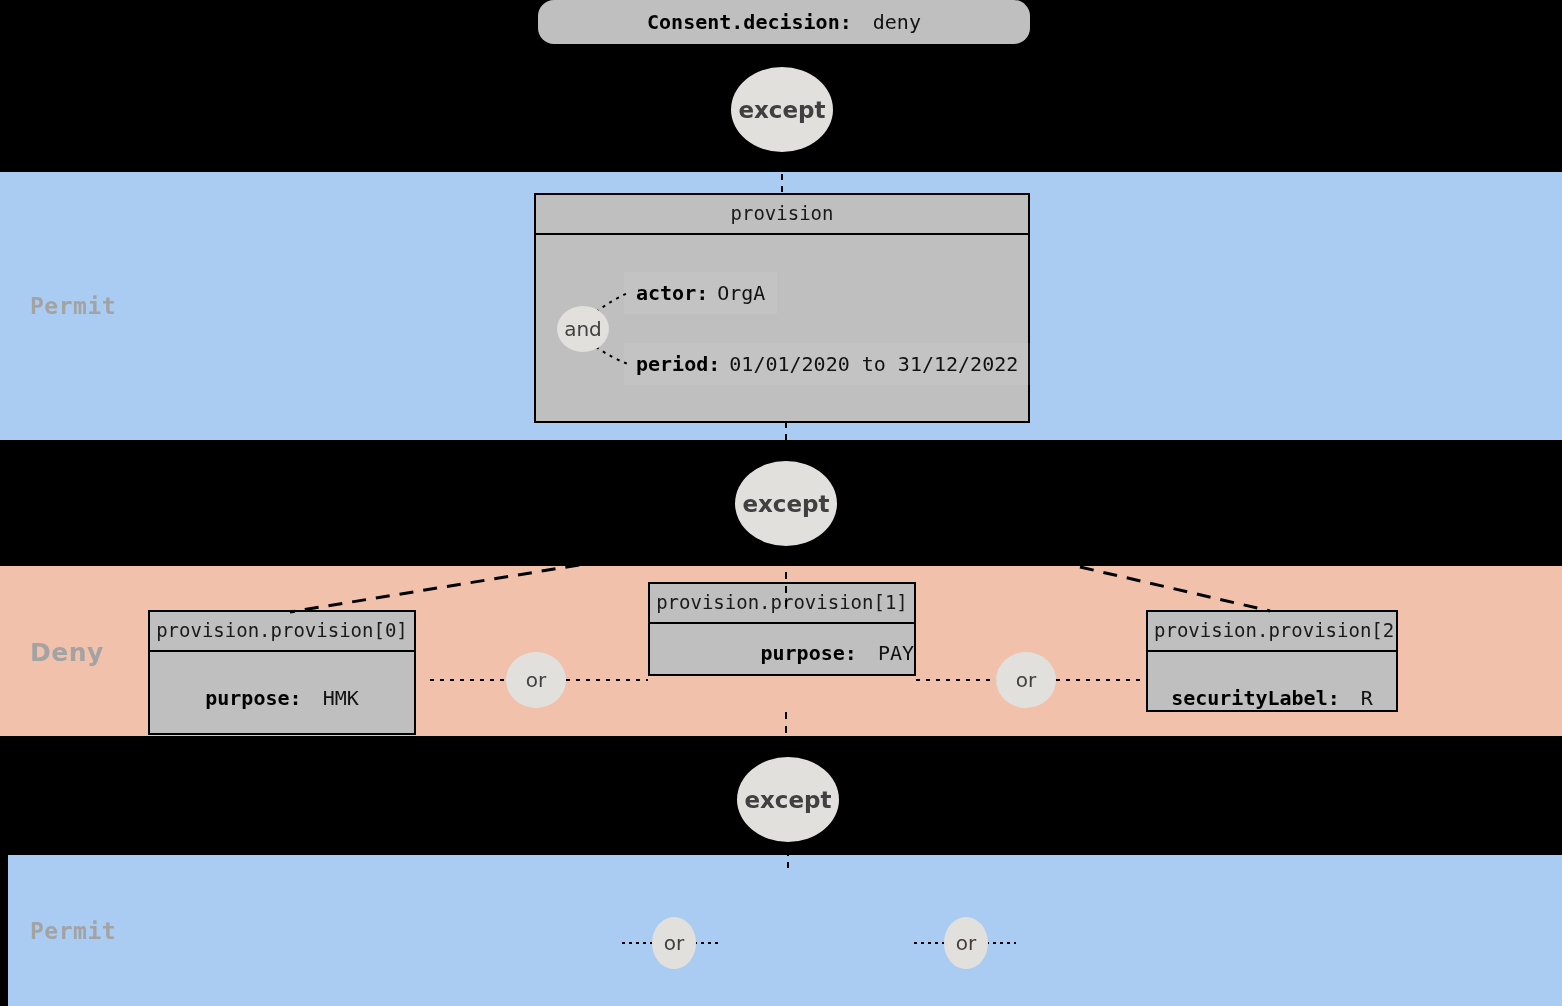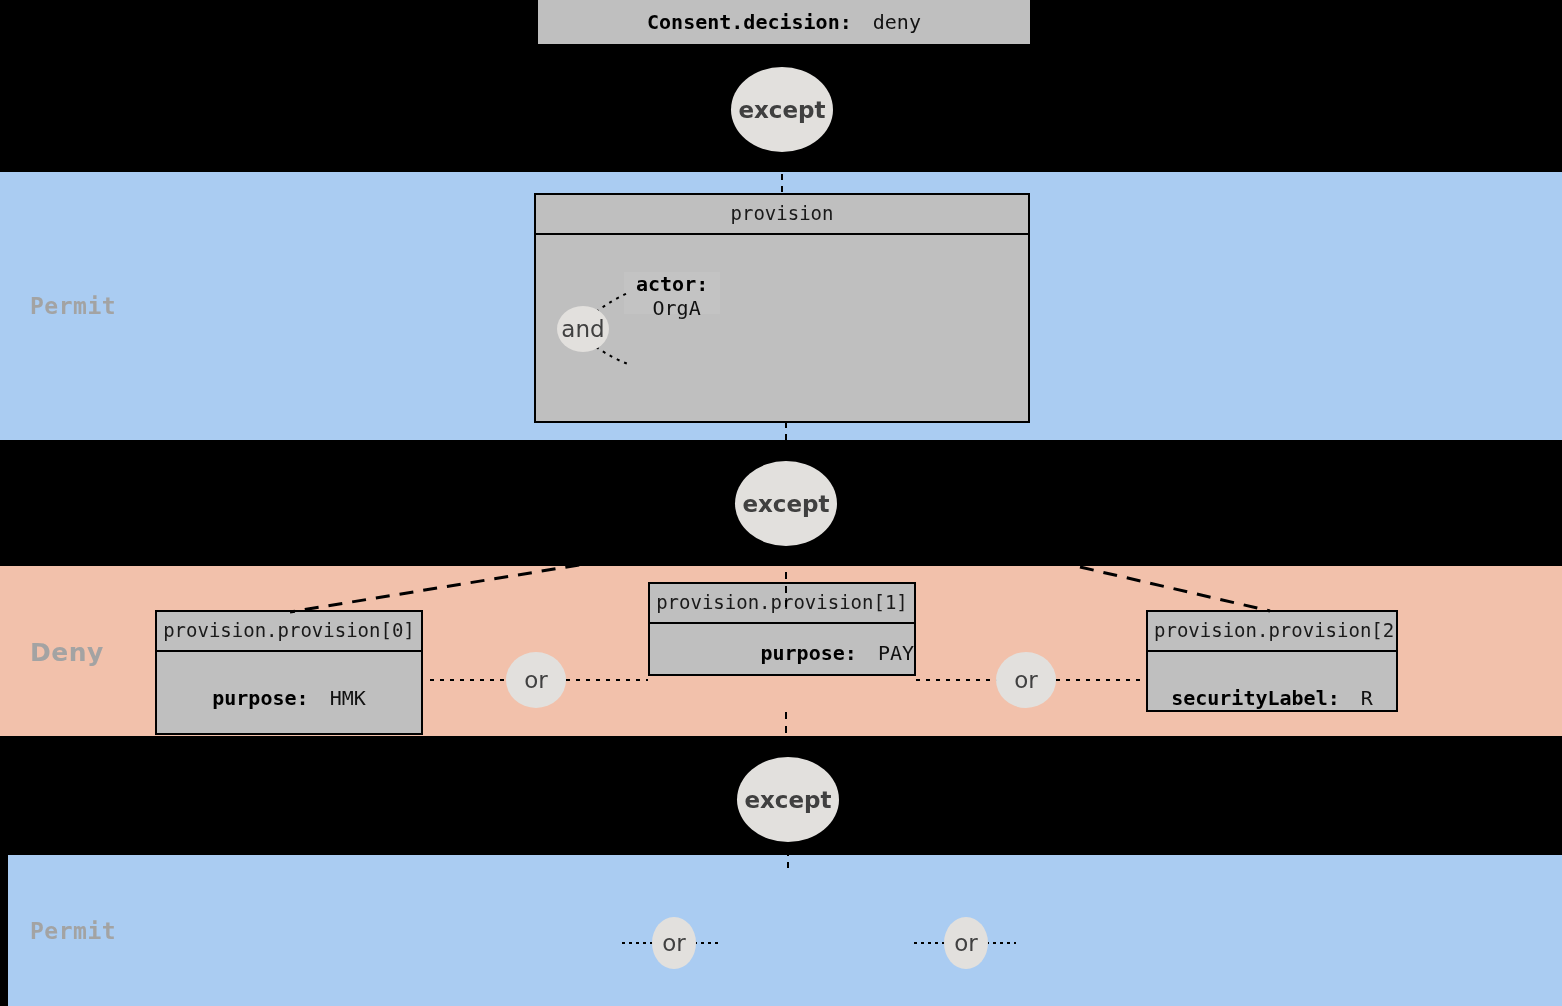--- a/index.html
+++ b/index.html
@@ -68,21 +68,20 @@
 
   
   .attr-row {
     position: relative;
     display: flex;
     align-items: center;
     white-space: nowrap;
     font-family: "DejaVu Sans Mono", "Liberation Mono", monospace;
     font-size: 20px;
     color: #111111;
-    flex-direction: column;
   }
   .attr-row.hl { background: rgba(255,255,255,0.07); }
   .attr-key {
     font-weight: bold;
     color: #000000;
   }
   .attr-val {
     color: #111111;
     padding-left: 9px;
   }
@@ -116,21 +115,21 @@
     font-family: "DejaVu Sans", "Liberation Sans", sans-serif;
     color: #404040;
     z-index: 6;
   }
   .bubble.except {
     font-weight: bold;
     font-size: 23px;
   }
   .bubble.small {
     font-weight: normal;
-    font-size: 23px;
+    font-size: 20px;
   }
 
   
   .svg-layer {
     position: absolute;
     left: 0;
     top: 0;
     width: 1562px;
     height: 1006px;
     pointer-events: none;
@@ -173,44 +172,48 @@
 
     <path d="M 596 312 Q 612 300 628 293" stroke="#000" stroke-width="2" fill="none" stroke-dasharray="3,5"></path>
     <path d="M 596 347 Q 612 358 628 364" stroke="#000" stroke-width="2" fill="none" stroke-dasharray="3,5"></path>
 
     <line x1="622" y1="943" x2="654" y2="943" stroke="#000" stroke-width="2" stroke-dasharray="3,4"></line>
     <line x1="694" y1="943" x2="722" y2="943" stroke="#000" stroke-width="2" stroke-dasharray="3,4"></line>
     <line x1="914" y1="943" x2="946" y2="943" stroke="#000" stroke-width="2" stroke-dasharray="3,4"></line>
     <line x1="986" y1="943" x2="1016" y2="943" stroke="#000" stroke-width="2" stroke-dasharray="3,4"></line>
   </svg>
 
-  <div class="banner" style="left:538px; top:0px; width:492px; height:44px;">
+  <div class="banner" style="left:538px; top:0px; width:492px; height:44px;border-radius:16px;">
     <span class="single-line">
       <span class="attr-key">Consent.decision:</span>
       <span class="attr-val">deny</span>
     </span>
   </div>
 
   <div class="bubble except" style="left:731px; top:67px; width:102px; height:85px;">except</div>
   <div class="bubble except" style="left:735px; top:461px; width:102px; height:85px;">except</div>
   <div class="bubble except" style="left:737px; top:757px; width:102px; height:85px;">except</div>
 
   <div class="node" style="left:534px; top:193px; width:496px; height:230px;">
     <div class="node-title">provision</div>
     <div class="node-body" style="height:186px;">
       <div class="attr-row hl" style="position:absolute; left:88px; top:37px; height:42px; padding:0 12px;">
         <span class="attr-key">actor:</span>
         <span class="attr-val">OrgA</span>
       </div>
+      <div class="attr-row hl" style="position:absolute; left:88px; top:108px; height:42px; padding:0 12px;">
+        <span class="attr-key">period:</span>
+        <span class="attr-val">01/01/2020 to 31/12/2022</span>
+      </div>
     </div>
   </div>
 
   <div class="bubble small" style="left:557px; top:306px; width:52px; height:46px;">and</div>
 
-  <div class="node" style="left:155px; top:610px; width:268px; height:125px;">
+  <div class="node" style="left:148px; top:610px; width:268px; height:125px;">
     <div class="node-title">provision.provision[0]</div>
     <div class="node-body headerless" style="height:58px; display:flex; align-items:flex-end; justify-content:center;">
       <span class="single-line">
         <span class="attr-key">purpose:</span>
         <span class="attr-val">HMK</span>
       </span>
     </div>
   </div>
 
   <div class="node" style="left:648px; top:582px; width:268px; height:94px;">

